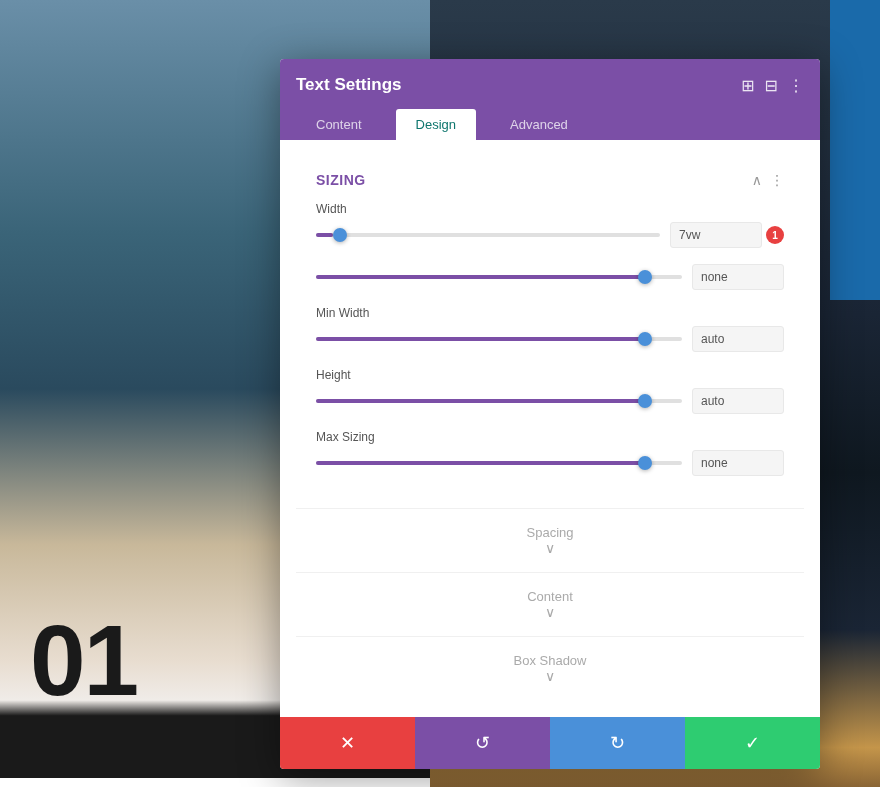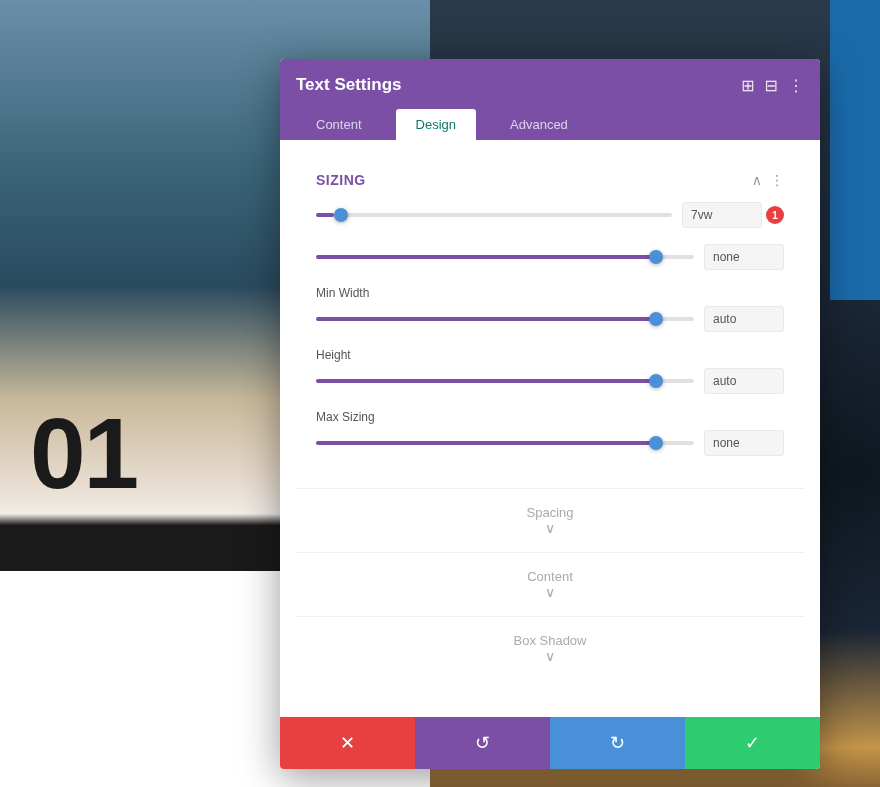--- a/index.html
+++ b/index.html
@@ -8,21 +8,21 @@
       height: 787px;
       overflow: hidden;
       font-family: -apple-system, BlinkMacSystemFont, 'Segoe UI', sans-serif;
       position: relative;
     }
 
     
     .bg-left {
       position: absolute;
       left: 0; top: 0;
-      width: 430px; height: 571px;
+      width: 430px; height: 778px;
       background: linear-gradient(180deg, #6a8fa8 0%, #3a6478 30%, #2a4a5e 50%, #c8b89a 70%, #e8ddd0 85%, #f0ece8 90%, #1a1a1a 92%, #1a1a1a 100%);
       overflow: hidden;
     }
     .bg-left-overlay {
       position: absolute;
       bottom: 60px; left: 30px;
       font-size: 100px;
       font-weight: 900;
       color: #1a1a1a;
       letter-spacing: -2px;
@@ -180,21 +180,21 @@
       height: 14px;
       background: #4a90d9;
       border-radius: 50%;
       position: absolute;
       top: 50%;
       transform: translateY(-50%);
       cursor: pointer;
       box-shadow: 0 1px 4px rgba(0,0,0,0.3);
     }
     .field-input {
-      width: 80px;
+      width: 92px;
       flex-shrink: 0;
       background: #f5f5f5;
       border: 1px solid #e8e8e8;
       border-radius: 3px;
       padding: 5px 8px;
       font-size: 12px;
       color: #555;
       text-align: left;
     }
     .field-input-with-badge {
@@ -312,20 +312,21 @@
     <div class="section">
       <div class="section-header">
         <span class="section-title">Sizing</span>
         <div class="section-header-icons">
           <span class="section-icon">∧</span>
           <span class="section-icon">⋮</span>
         </div>
       </div>
 
       <div class="field-row">
+        <div class="field-label">Width</div>
         <div class="field-controls">
           <div class="slider-container">
             <div class="slider-track">
               <div class="slider-fill" style="width:5%"></div>
               <div class="slider-thumb" style="left:5%"></div>
             </div>
           </div>
           <div class="field-input-with-badge">
             <div class="field-input">7vw</div>
             <div class="badge-red">1</div>

